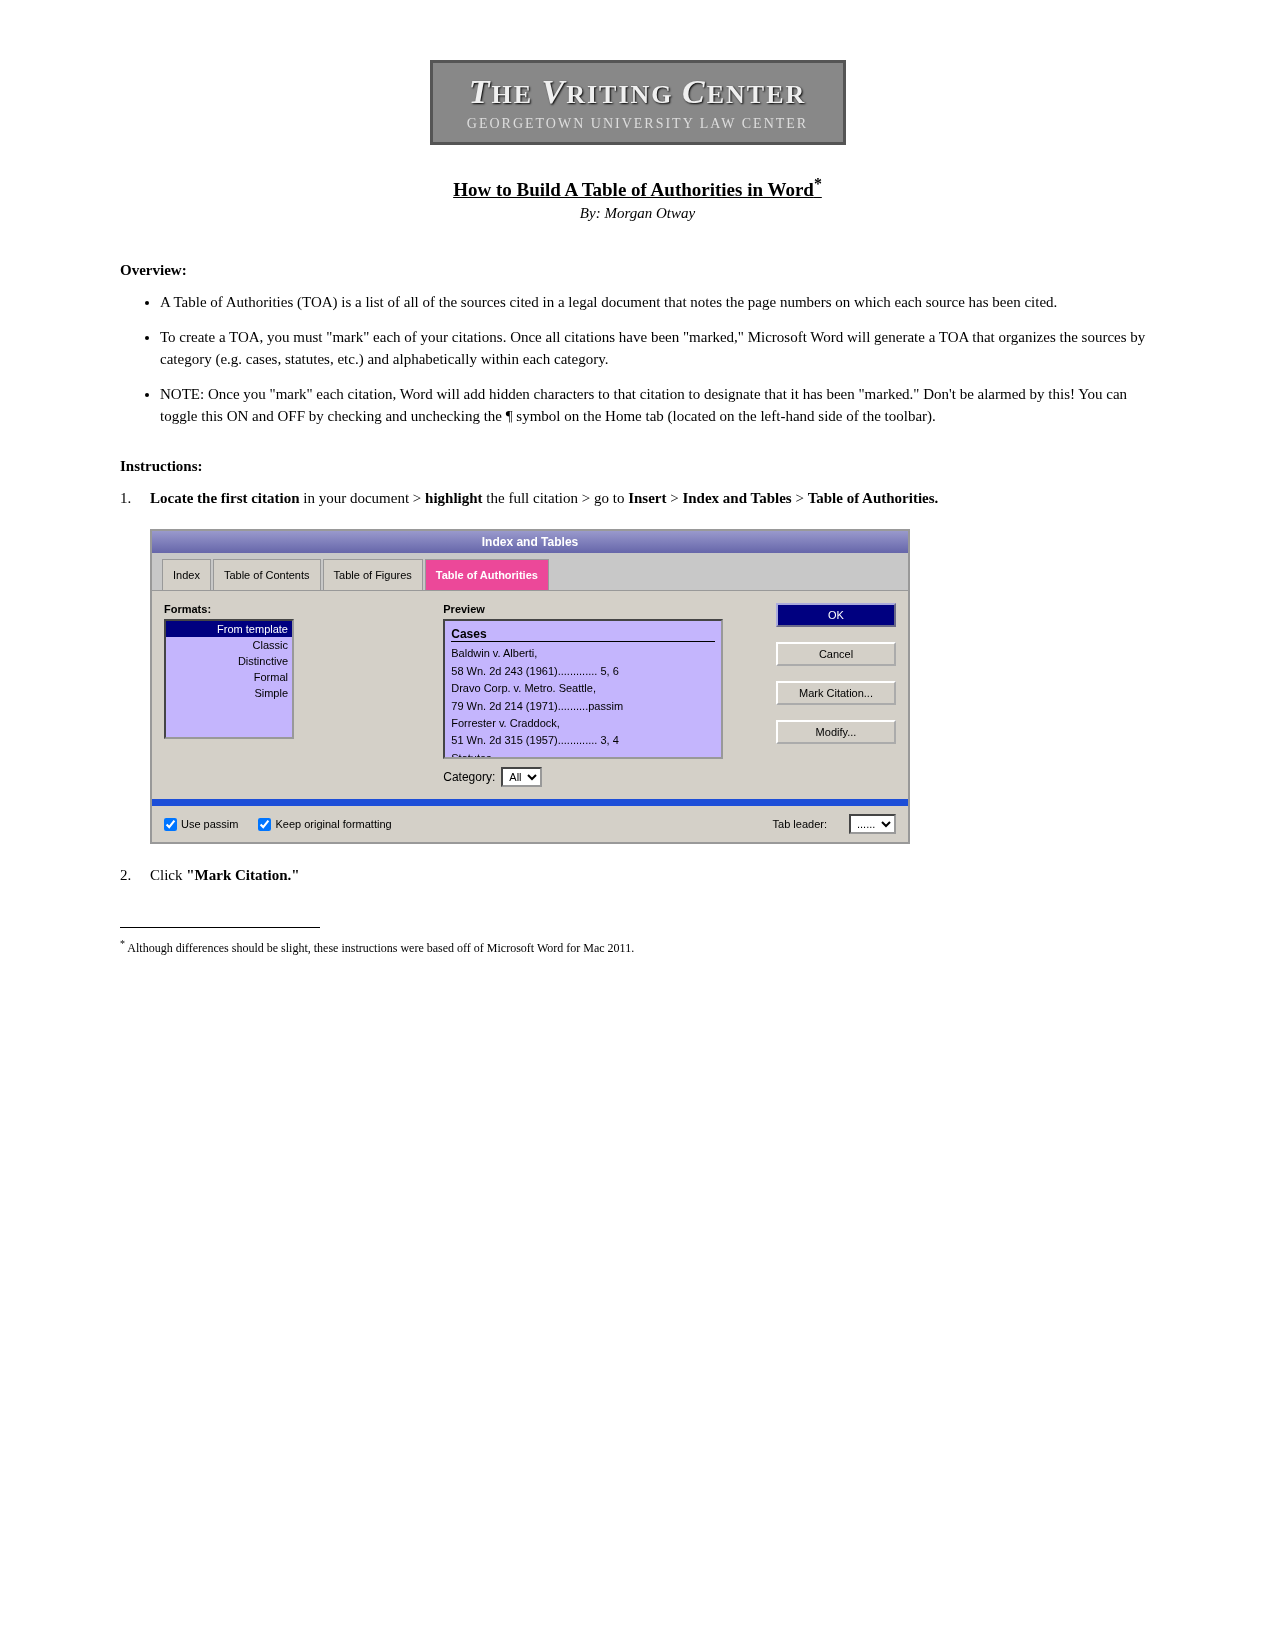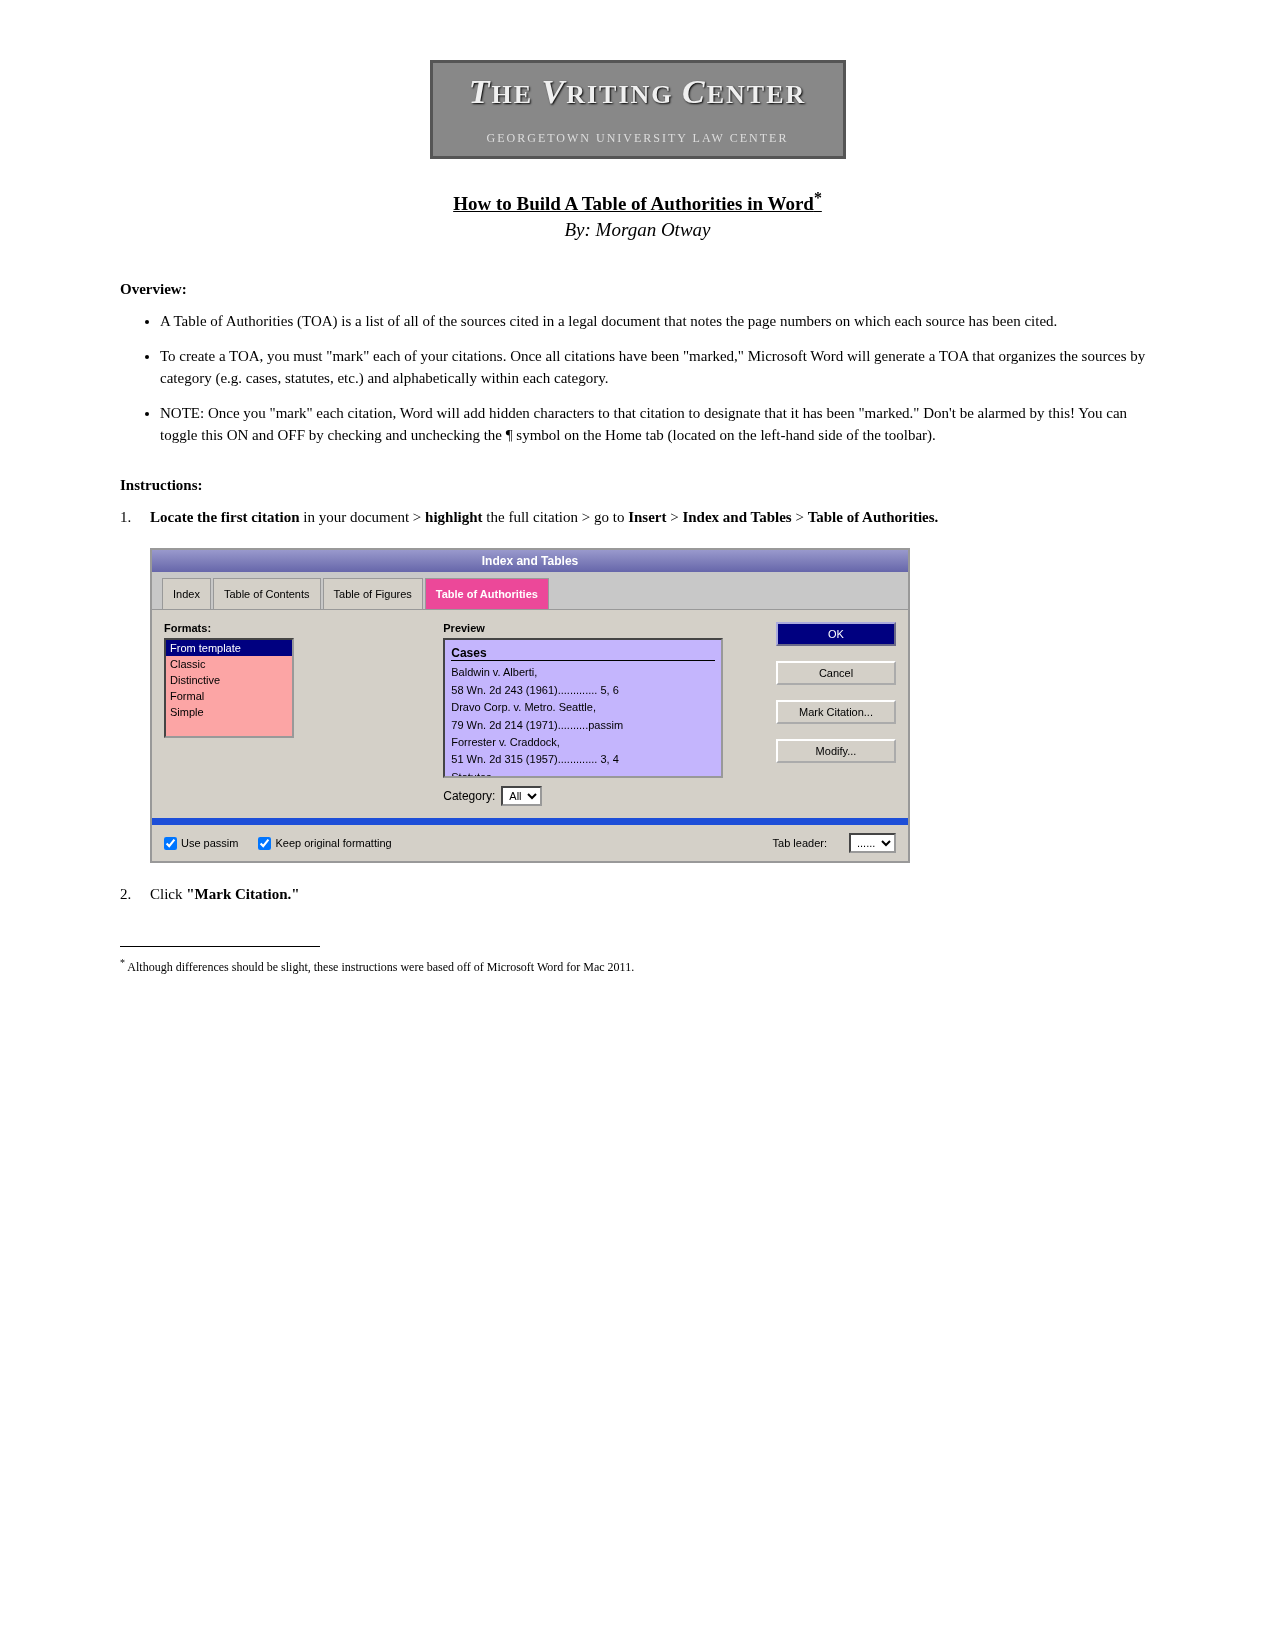--- a/index.html
+++ b/index.html
@@ -32,39 +32,39 @@
       color: #f0f0f0;
       letter-spacing: 2px;
       font-family: 'Times New Roman', Times, serif;
       text-shadow: 1px 1px 2px #000;
     }
     .logo-title .drop-cap {
       font-size: 34px;
       font-style: italic;
     }
     .logo-subtitle {
-      font-size: 12px;
+      font-size: 14px;
       color: #ddd;
       letter-spacing: 2px;
-      margin-top: 20px;
+      margin-top: 5px;
     }
 
     
     .page-title-section {
       text-align: center;
       margin-bottom: 40px;
     }
     .page-title {
       font-size: 19px;
       font-weight: bold;
       text-decoration: underline;
     }
     .page-author {
       font-style: italic;
-      font-size: 19px;
+      font-size: 15px;
       margin-top: 4px;
     }
 
     
     .section {
       margin-bottom: 30px;
     }
     .section-heading {
       font-weight: bold;
       font-size: 15px;
@@ -159,25 +159,26 @@
     .dialog-center {
       flex: 1.2;
     }
 
     .dialog-label {
       font-size: 11px;
       font-weight: bold;
       margin-bottom: 4px;
     }
     .formats-listbox {
-      background: #fca5a5;
+      background: #c4b5fd;
       border: 2px inset #999;
-      height: 100px;
+      height: 120px;
       width: 130px;
       overflow: hidden;
+      text-align: right;
     }
     .formats-listbox .format-item {
       padding: 2px 4px;
       font-size: 11px;
     }
     .formats-listbox .format-item.selected {
       background: #000080;
       color: #fff;
     }
 

